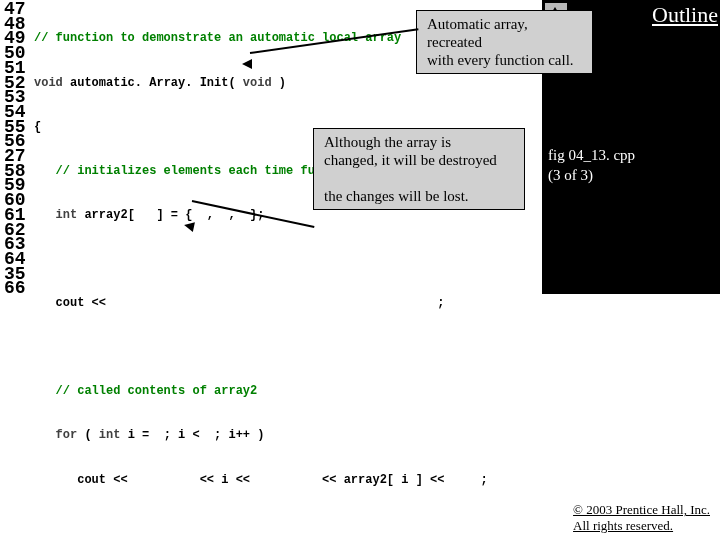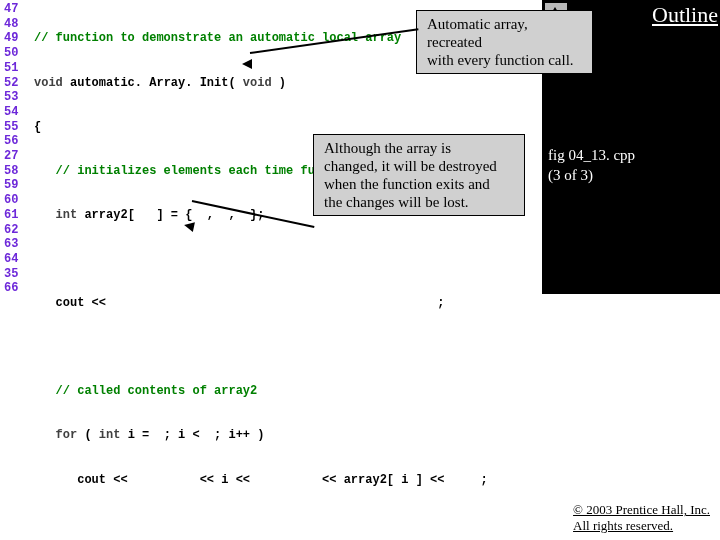--- a/index.html
+++ b/index.html
@@ -19,23 +19,23 @@
     width: 535px;
     height: 294px;
     background: #fff;
   }
   .gutter {
     position: absolute;
     left: 0;
     top: 0;
     width: 26px;
     font-family: "Courier New", monospace;
-    font-size: 12px;
+    font-size: 18px;
     font-weight: bold;
-    color: #6d28d9;
+    color: #000000;
     line-height: 14.7px;
   }
   .gutter div { text-align: left; }
   .code {
     position: absolute;
     left: 30px;
     top: 0;
     font-family: "Courier New", monospace;
     font-size: 12px;
     font-weight: bold;
@@ -191,24 +191,24 @@
 <div class="slidenum">31</div>
 
 <div class="callout" style="top:10px; left:416px; width:155px;">
   <span>Automatic array, recreated</span><br>
   <span>with every function call.</span>
 </div>
 
 <div class="arrow-line" style="top:52px; left:250px; width:170px; transform:rotate(-8deg);"></div>
 <div class="arrow-head" style="top:59px; left:242px; border-top:5px solid transparent; border-bottom:5px solid transparent; border-right:10px solid #000;"></div>
 
-<div class="callout" style="top:134px; left:313px; width:190px;">
+<div class="callout" style="top:128px; left:313px; width:190px;">
   <span>Although the array is</span><br>
   <span>changed, it will be destroyed</span><br>
-  <span>when the function exits and</span><br>
+  <br>
   <span>the changes will be lost.</span>
 </div>
 
 <div class="arrow-line" style="top:200px; left:192px; width:125px; transform:rotate(12deg);"></div>
 <div class="arrow-head" style="top:221px; left:184px; border-top:5px solid transparent; border-bottom:5px solid transparent; border-right:10px solid #000; transform:rotate(12deg);"></div>
 
 <div class="copyright">
   <span>© 2003 Prentice Hall, Inc.</span><br>
   <span>All rights reserved.</span>
 </div>

